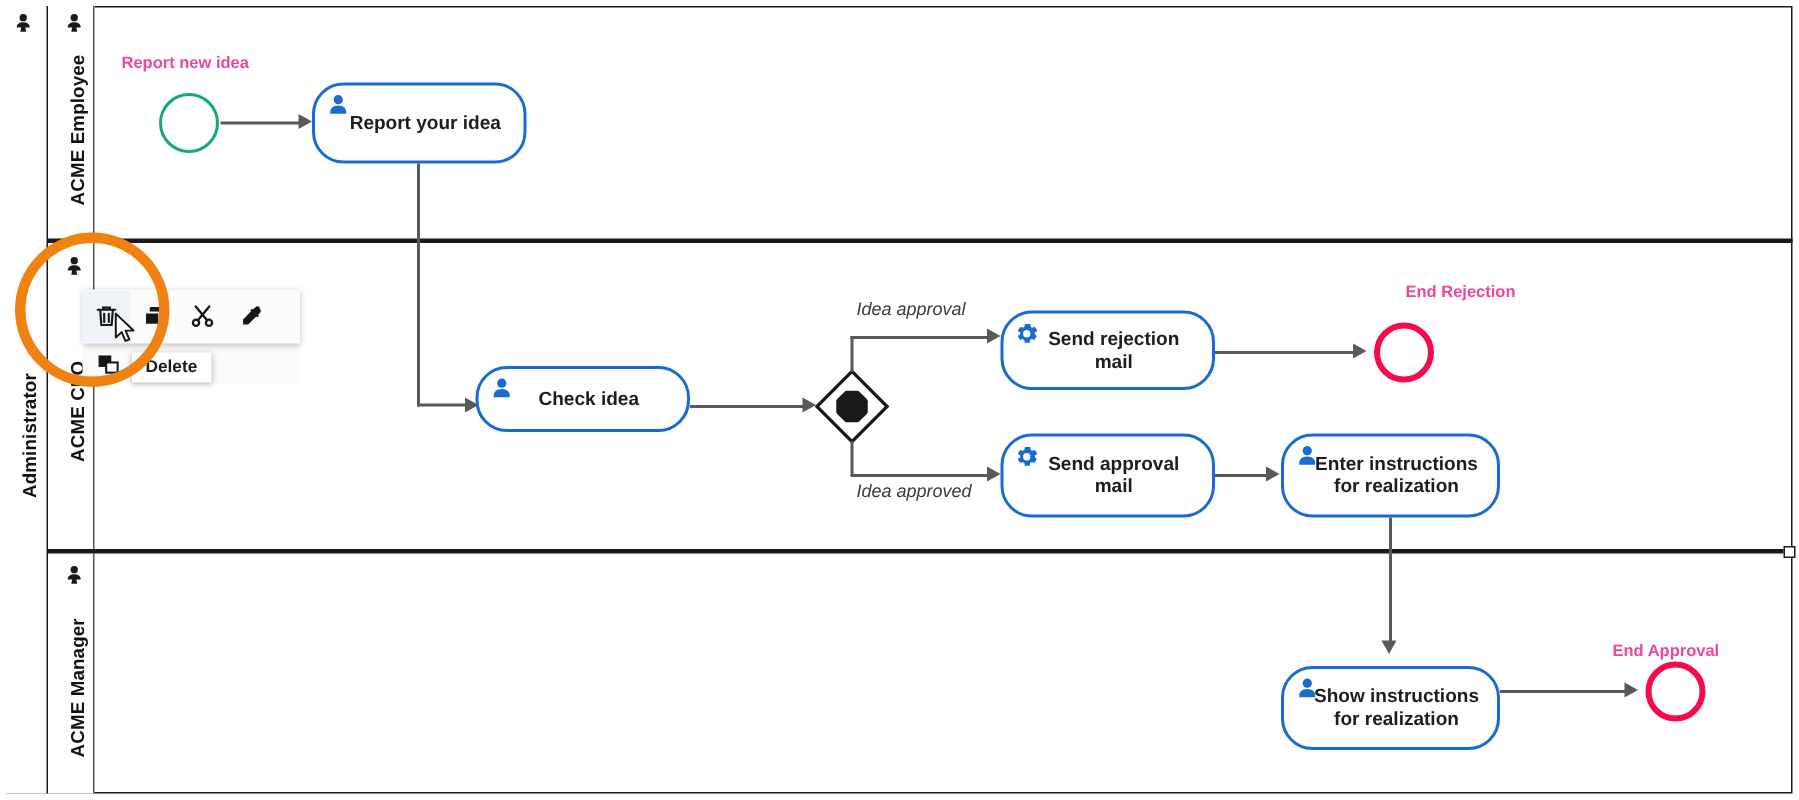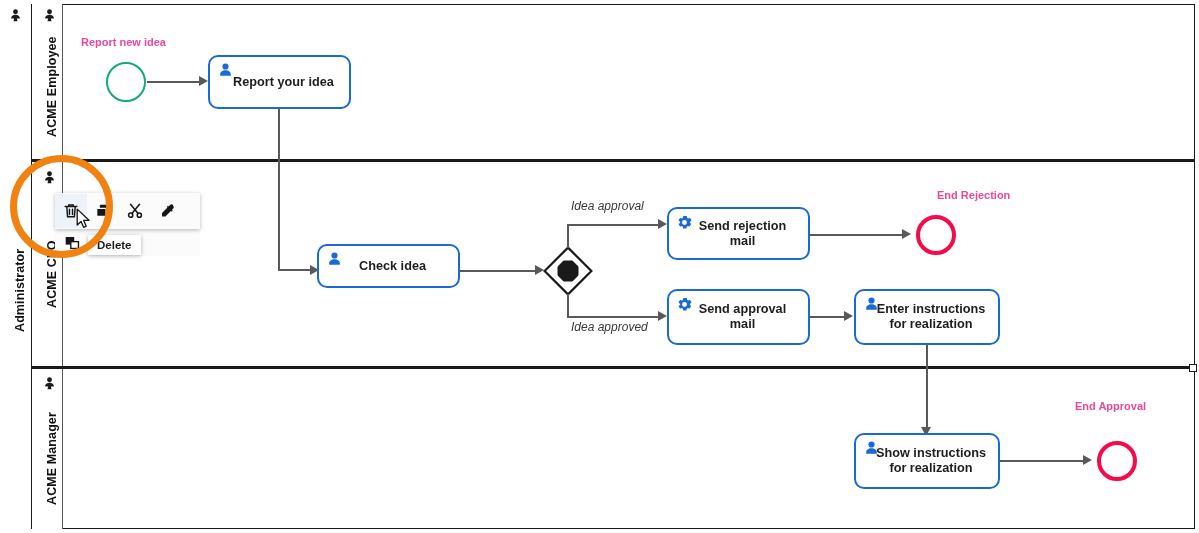--- a/index.html
+++ b/index.html
@@ -11,21 +11,21 @@
   .pool-header{position:absolute;box-sizing:border-box;border-right:1.5px solid #1a1a1a;background:#ffffff;}
   .lane-sep{position:absolute;background:#1a1a1a;height:2.5px;left:0;}
   .lane-header{position:absolute;box-sizing:border-box;border-right:1.2px solid #555;background:#ffffff;}
   .vlabel{position:absolute;white-space:nowrap;font-size:12.5px;font-weight:bold;color:#111;
           transform-origin:0 0;transform:rotate(-90deg);letter-spacing:.1px;}
   .poolLabel{font-size:12.5px;}
   .lane-icon{position:absolute;width:15px;height:15px;color:#1a1a1a;}
   .lane-icon svg{display:block;}
 
   
-  .task{position:absolute;box-sizing:border-box;border:2px solid #1a6ad4;border-radius:10px;
+  .task{position:absolute;box-sizing:border-box;border:2px solid #1a6ad4;border-radius:21px;
         background:#ffffff;display:flex;align-items:center;justify-content:center;}
   .task-label{font-size:12.7px;font-weight:bold;color:#1d1d1d;text-align:center;line-height:15px;
               padding:0 6px 0 14px;}
   .task-icon{position:absolute;left:7px;top:5px;width:17px;height:17px;color:#1a6ad4;}
   .task-icon svg{display:block;}
 
   
   .event{position:absolute;border-radius:50%;box-sizing:border-box;background:#ffffff;}
   .event.start{border:2.4px solid #14a87b;}
   .event.end{border:4px solid #f50a4a;}
@@ -195,33 +195,33 @@
         <circle cx="8" cy="4.2" r="2.9"></circle>
         <path d="M8 7.8c-3 0-5 1.8-5 3.9V13h10v-1.3c0-2.1-2-3.9-5-3.9z"></path>
       </svg>
     </span>
     <span class="task-label"><span>Enter instructions</span><br><span>for realization</span></span>
   </div>
 
   <div class="conn v" style="left:926px;top:345px;width:1.7px;height:84px;"></div>
   <div class="arrow down" style="left:921px;top:427px;"></div>
 
-  <div class="task" style="left:854px;top:433px;width:146px;height:56px;">
+  <div class="task" style="left:854px;top:444px;width:146px;height:56px;">
     <span class="task-icon">
       <svg viewBox="0 0 16 16" width="17" height="17" fill="#1a6ad4">
         <circle cx="8" cy="4.2" r="2.9"></circle>
         <path d="M8 7.8c-3 0-5 1.8-5 3.9V13h10v-1.3c0-2.1-2-3.9-5-3.9z"></path>
       </svg>
     </span>
     <span class="task-label"><span>Show instructions</span><br><span>for realization</span></span>
   </div>
 
   <div class="conn h" style="left:1000px;top:460px;width:85px;"></div>
   <div class="arrow right" style="left:1083px;top:455px;"></div>
-  <div class="event-label" style="left:1075px;top:400px;">End Approval</div>
+  <div class="event-label" style="left:1075px;top:428px;">End Approval</div>
   <div class="event end" style="left:1097px;top:441px;width:40px;height:40px;"></div>
 
   <div class="ctx-row2" style="left:55px;top:228px;width:145px;height:28px;">
     <div class="ctx-btn" style="width:34px;height:28px;">
       <span>
         <svg viewBox="0 0 20 20" width="17" height="17">
           <rect x="2" y="3.5" width="10" height="9" fill="#161616"></rect>
           <rect x="8" y="9" width="9" height="8" fill="#ffffff" stroke="#161616" stroke-width="1.6"></rect>
         </svg>
       </span>

